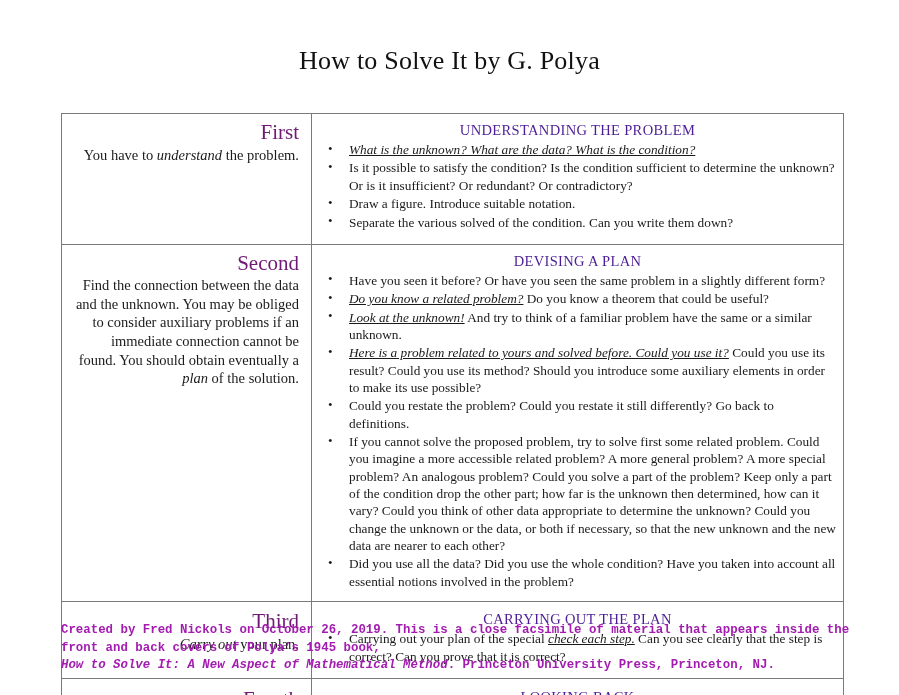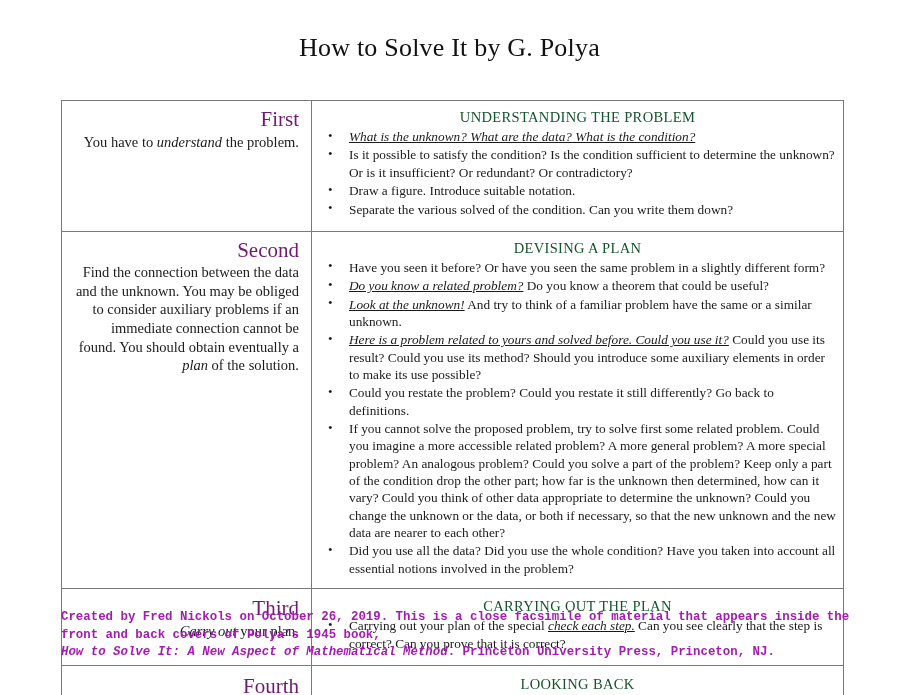--- a/index.html
+++ b/index.html
@@ -24,21 +24,21 @@
     padding: 0;
   }
 
   .doc-title {
     text-align: center;
     font-family: "Liberation Serif", "DejaVu Serif", serif;
     font-size: 26px;
     font-weight: normal;
     letter-spacing: 0.2px;
     color: #111111;
-    margin: 2px;
+    margin: 15px;
     padding-top: 32px;
     line-height: 1.1;
   }
 
   .table-wrap {
     position: absolute;
     left: 61px;
     top: 98px;
     width: 782px;
   }
@@ -77,21 +77,21 @@
   .step-desc i { font-style: italic; }
 
   
   .right-cell {
     padding: 7px 6px 9px 6px;
   }
   .section-head {
     text-align: center;
     font-size: 14.5px;
     letter-spacing: 0.35px;
-    color: #14532d;
+    color: #4c1d95;
     margin: 0 0 2px 0;
     line-height: 1.25;
   }
   ul.qlist {
     list-style: none;
     margin: 0;
     padding: 0;
   }
   ul.qlist > li {
     position: relative;

